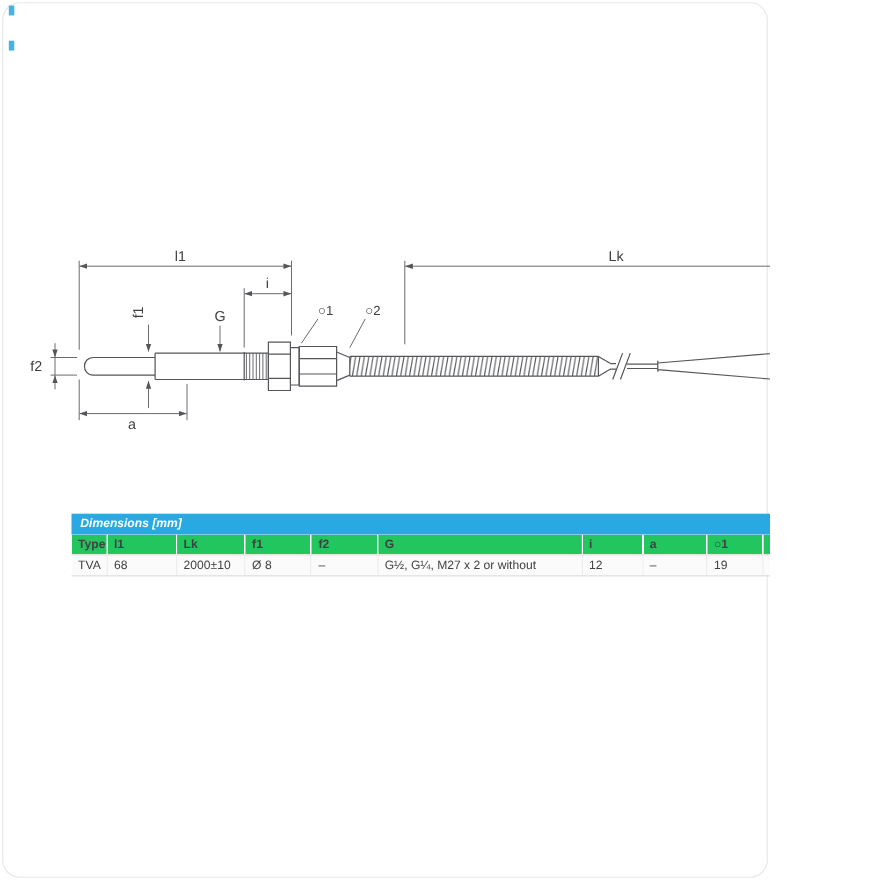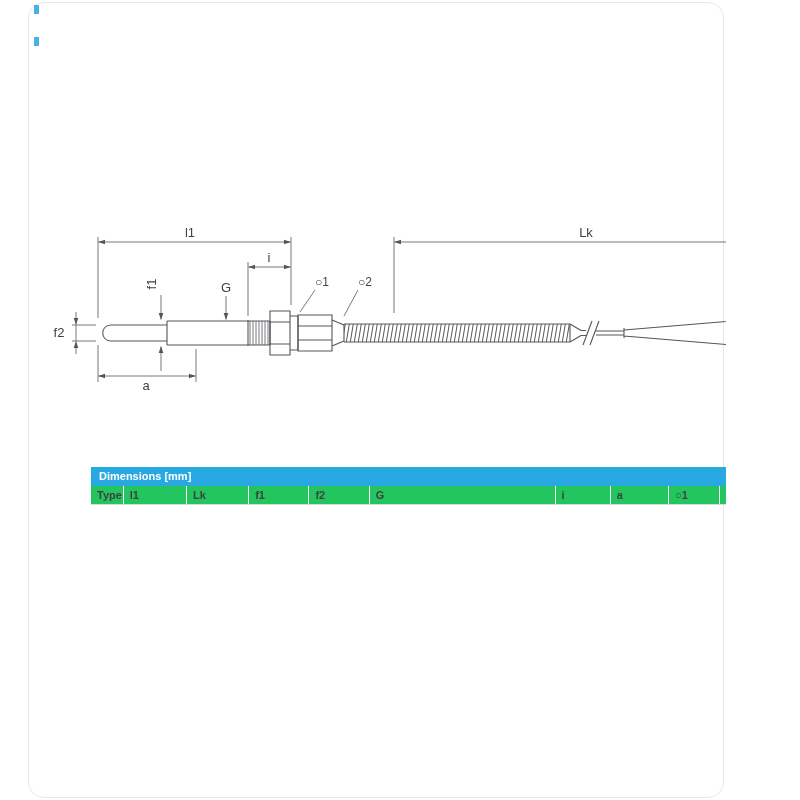--- a/index.html
+++ b/index.html
@@ -1,30 +1,30 @@
 <!DOCTYPE html>
 <html><head>
 <meta charset="utf-8">
 <style>
   html,body { margin:0; padding:0; background:#fff; }
   .page { position:relative; width:700px; height:800px; background:#fff; overflow:hidden;
-          font-family:"Liberation Sans", sans-serif; color:#414042;margin-left:26px; }
+          font-family:"Liberation Sans", sans-serif; color:#414042; }
   .frame { position:absolute; inset:2px; border:1px solid #e7e7e8; border-radius:16px; pointer-events:none; }
 
   
   .drawing { position:absolute; left:0; top:0; }
   .out   { stroke:#55565A; stroke-width:1.1; fill:none; }
   .dim   { stroke:#55565A; stroke-width:0.8; fill:none; }
   .thick { stroke:#55565A; stroke-width:1.8; fill:none; }
   .lbl   { font-family:"Liberation Sans", sans-serif; font-size:13px; fill:#414042; }
   .lbl-sm{ font-family:"Liberation Sans", sans-serif; font-size:12px; fill:#414042; }
 
   
   .table-wrap  { position:absolute; left:65px; top:467px; width:670px; font-size:11px; }
-  .table-title { background:#29A9E1; color:#fff; font-weight:bold; padding:3px 8px; line-height:13px; }
+  .table-title { background:#29A9E1; color:#fff; font-weight:bold; padding:3px 8px; line-height:13px;font-style:italic; }
   table { width:100%; border-collapse:collapse; table-layout:fixed; }
   th, td { padding:3px 6px; text-align:left; border-bottom:1px solid #d9dadb;
            overflow:hidden; white-space:nowrap; font-size:11px; }
   thead th { background:#22c55e; font-weight:bold; border-left:1px solid #ffffff; }
   thead th:first-child { border-left:none; }
   tbody td { border-left:1px solid #ececed; }
   tbody td:first-child { border-left:none; }
   tbody tr:nth-child(1) td { background:#fbfbfc; }
   tbody tr:nth-child(2) td { background:#f3f3f4; }
 </style>
@@ -120,16 +120,28 @@
           <th>f1</th>
           <th>f2</th>
           <th>G</th>
           <th>i</th>
           <th>a</th>
           <th>○1</th>
           <th>○2</th>
         </tr>
       </thead>
       <tbody>
+        <tr>
+          <td>TVA</td>
+          <td>68</td>
+          <td>2000±10</td>
+          <td>Ø 8</td>
+          <td>–</td>
+          <td>G½, G¼, M27 x 2 or without</td>
+          <td>12</td>
+          <td>–</td>
+          <td>19</td>
+          <td>17</td>
+        </tr>
       </tbody>
     </table>
   </div>
 </div>
 
 </body></html>

